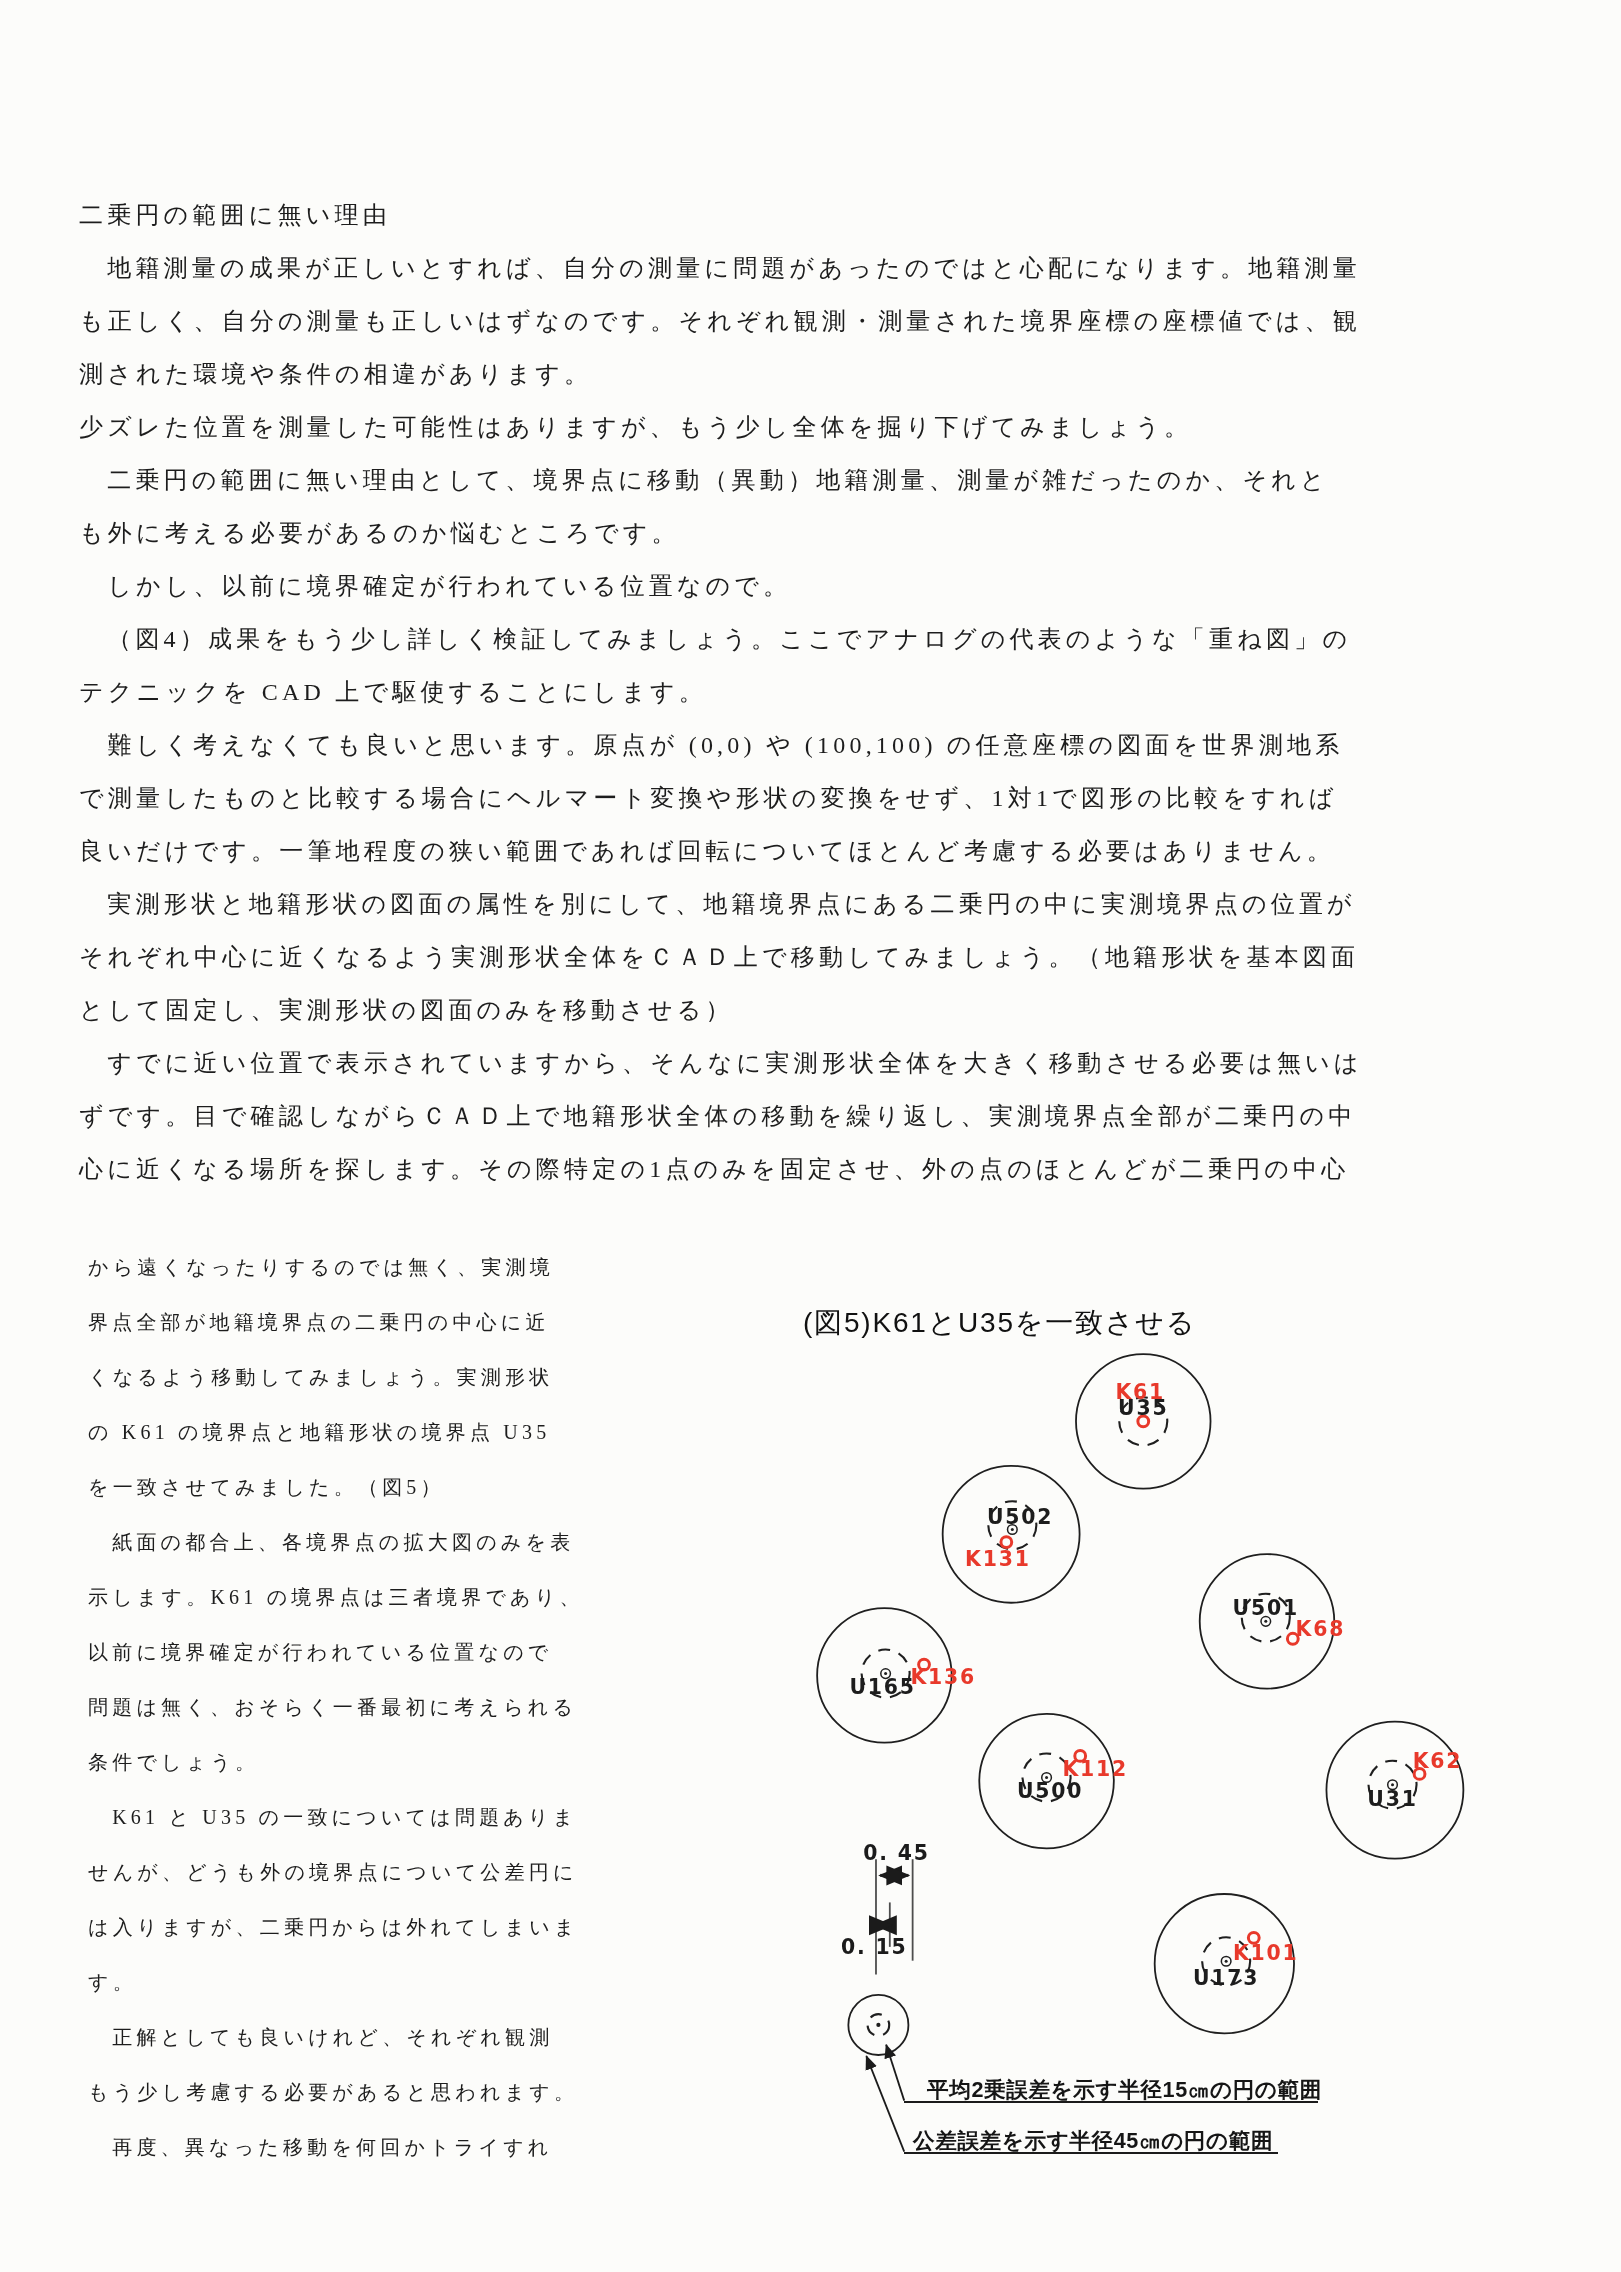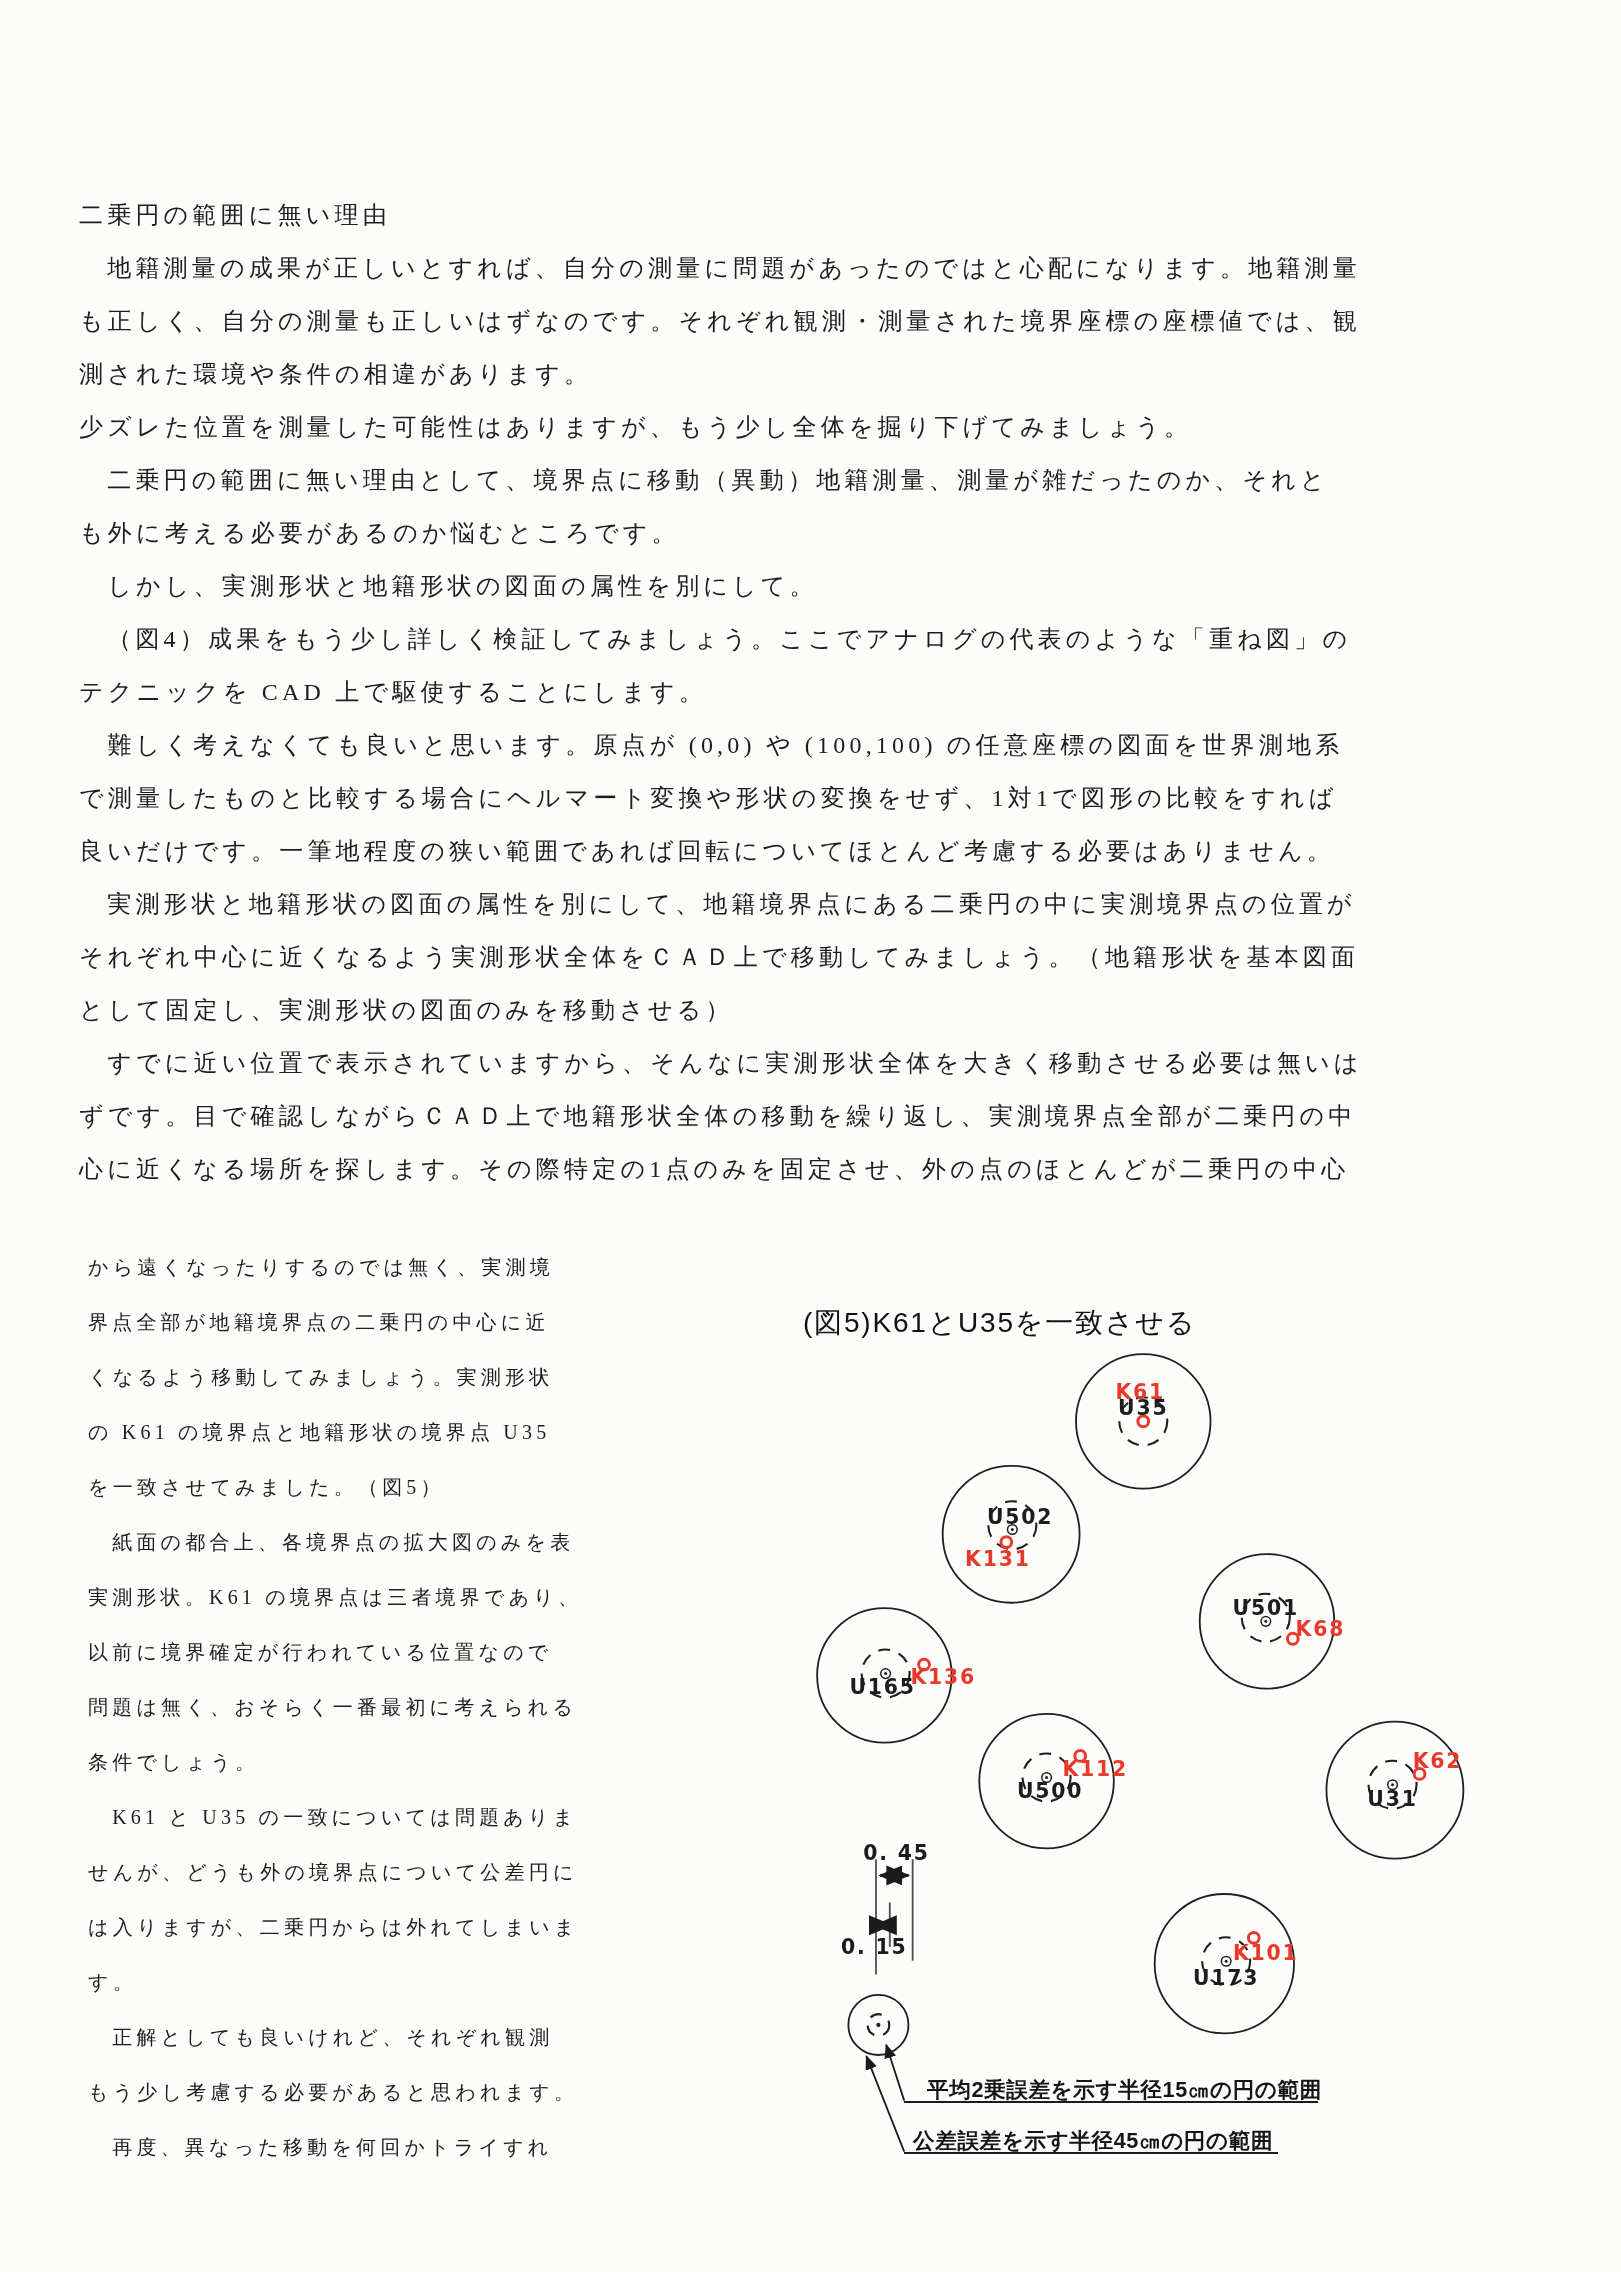--- a/index.html
+++ b/index.html
@@ -54,21 +54,21 @@
 
 <div id="wide-text">
   <div class="tline">二乗円の範囲に無い理由</div>
   <div>
       <div class="tline">　地籍測量の成果が正しいとすれば、自分の測量に問題があったのではと心配になります。地籍測量</div>
       <div class="tline">も正しく、自分の測量も正しいはずなのです。それぞれ観測・測量された境界座標の座標値では、観</div>
       <div class="tline">測された環境や条件の相違があります。</div>
       <div class="tline">少ズレた位置を測量した可能性はありますが、もう少し全体を掘り下げてみましょう。</div>
       <div class="tline">　二乗円の範囲に無い理由として、境界点に移動（異動）地籍測量、測量が雑だったのか、それと</div>
       <div class="tline">も外に考える必要があるのか悩むところです。</div>
-      <div class="tline">　しかし、実測形状と地籍形状の図面の属性を別にして。</div>
+      <div class="tline">　しかし、以前に境界確定が行われている位置なので。</div>
       <div class="tline">　（図4）成果をもう少し詳しく検証してみましょう。ここでアナログの代表のような「重ね図」の</div>
       <div class="tline">テクニックを CAD 上で駆使することにします。</div>
       <div class="tline">　難しく考えなくても良いと思います。原点が (0,0) や (100,100) の任意座標の図面を世界測地系</div>
       <div class="tline">で測量したものと比較する場合にヘルマート変換や形状の変換をせず、1対1で図形の比較をすれば</div>
       <div class="tline">良いだけです。一筆地程度の狭い範囲であれば回転についてほとんど考慮する必要はありません。</div>
       <div class="tline">　実測形状と地籍形状の図面の属性を別にして、地籍境界点にある二乗円の中に実測境界点の位置が</div>
       <div class="tline">それぞれ中心に近くなるよう実測形状全体をＣＡＤ上で移動してみましょう。（地籍形状を基本図面</div>
       <div class="tline">として固定し、実測形状の図面のみを移動させる）</div>
       <div class="tline">　すでに近い位置で表示されていますから、そんなに実測形状全体を大きく移動させる必要は無いは</div>
       <div class="tline">ずです。目で確認しながらＣＡＤ上で地籍形状全体の移動を繰り返し、実測境界点全部が二乗円の中</div>
@@ -76,21 +76,21 @@
     </div>
 </div>
 
 <div id="narrow-text">
     <div class="tline">から遠くなったりするのでは無く、実測境</div>
     <div class="tline">界点全部が地籍境界点の二乗円の中心に近</div>
     <div class="tline">くなるよう移動してみましょう。実測形状</div>
     <div class="tline">の K61 の境界点と地籍形状の境界点 U35</div>
     <div class="tline">を一致させてみました。（図5）</div>
     <div class="tline">　紙面の都合上、各境界点の拡大図のみを表</div>
-    <div class="tline">実測形状。K61 の境界点は三者境界であり、</div>
+    <div class="tline">示します。K61 の境界点は三者境界であり、</div>
     <div class="tline">以前に境界確定が行われている位置なので</div>
     <div class="tline">問題は無く、おそらく一番最初に考えられる</div>
     <div class="tline">条件でしょう。</div>
     <div class="tline">　K61 と U35 の一致については問題ありま</div>
     <div class="tline">せんが、どうも外の境界点について公差円に</div>
     <div class="tline">は入りますが、二乗円からは外れてしまいま</div>
     <div class="tline">す。</div>
     <div class="tline">　正解としても良いけれど、それぞれ観測</div>
     <div class="tline">もう少し考慮する必要があると思われます。</div>
     <div class="tline">　再度、異なった移動を何回かトライすれ</div>

